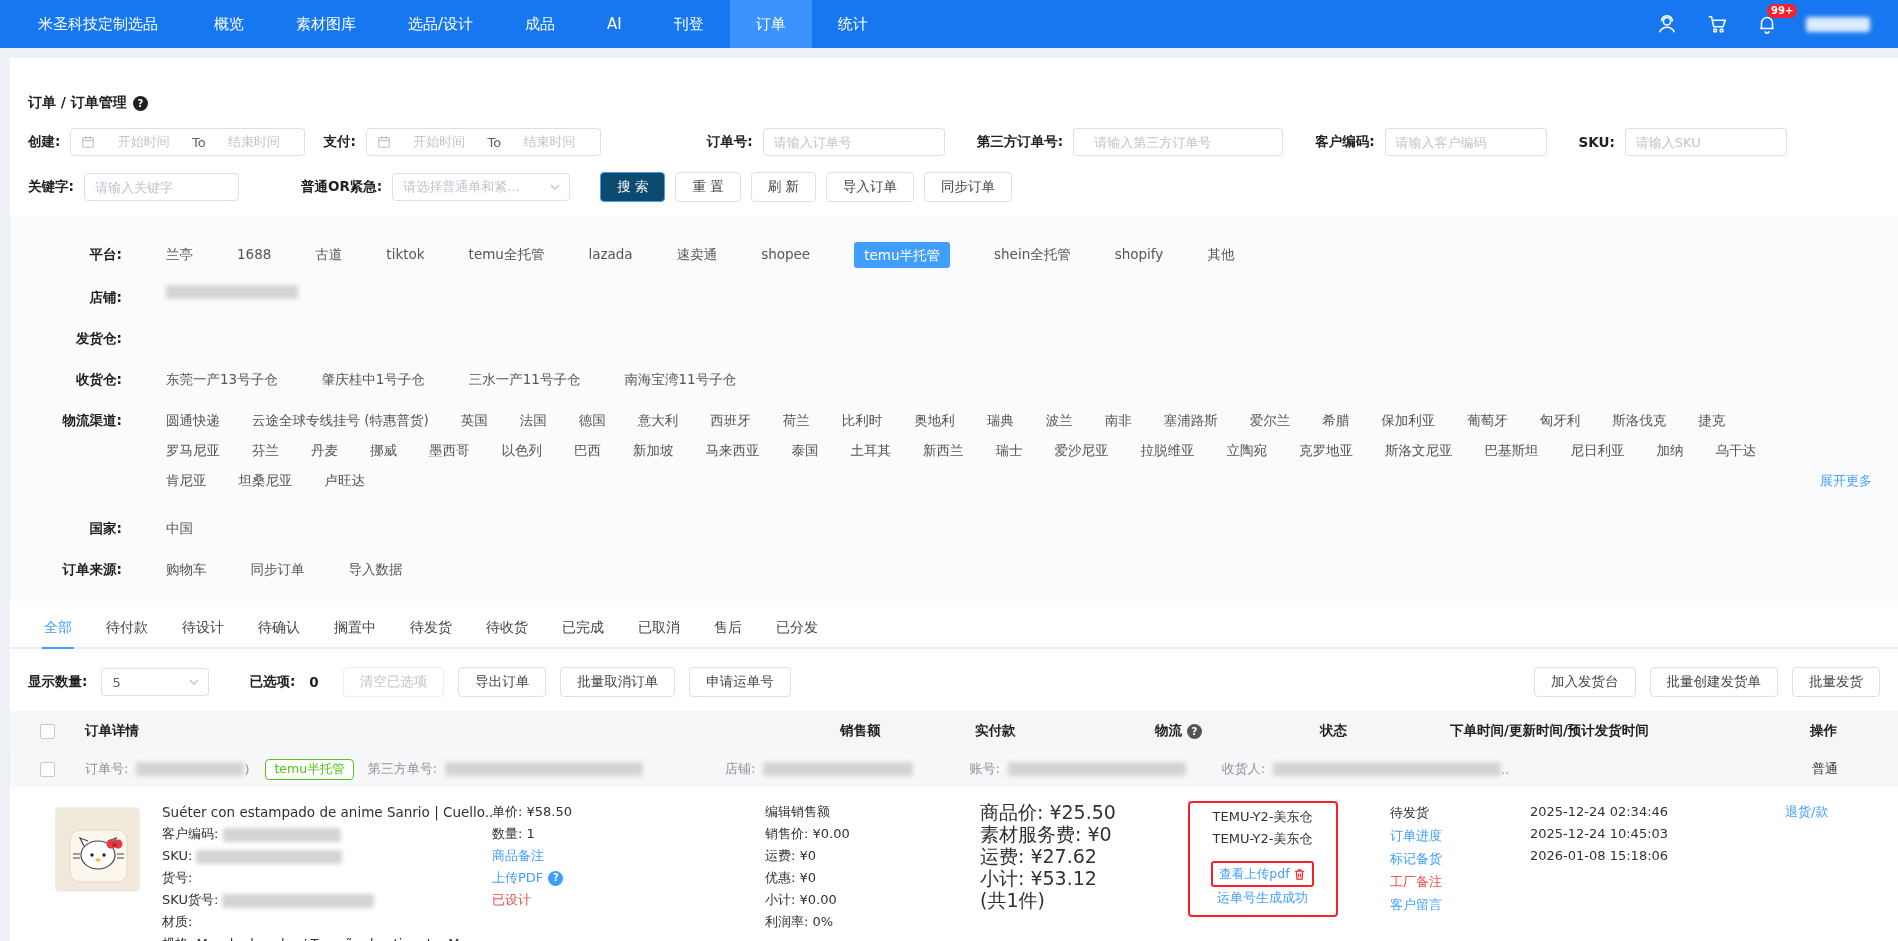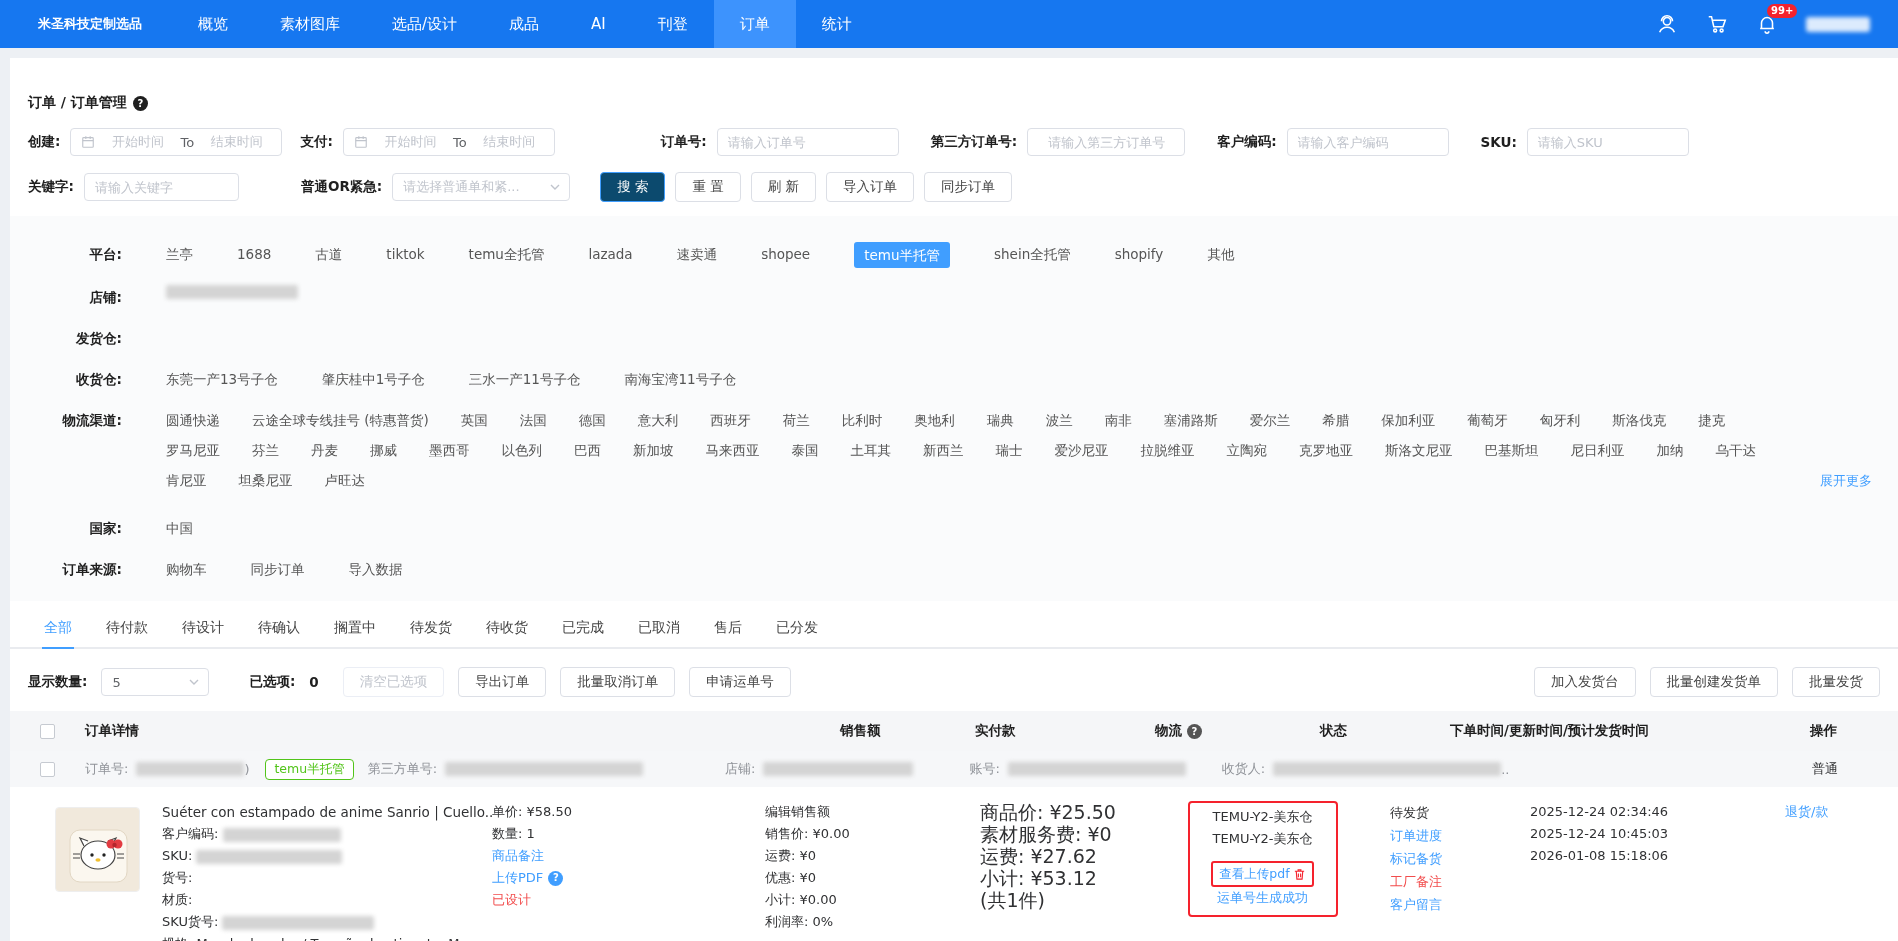--- a/index.html
+++ b/index.html
@@ -2,21 +2,21 @@
 <html><head>
 <meta charset="utf-8">
 <style>
   * { box-sizing: border-box; margin: 0; padding: 0; }
   html,body { background:#e8ecf1; }
   body { font-family:"DejaVu Sans","Liberation Sans",sans-serif; font-size:13px; color:#303133; }
   .page { position:relative; width:1898px; height:941px; background:#edf0f4; overflow:hidden; }
 
   
   .nav { height:48px; background:#1677f0; display:flex; align-items:center; color:#fff; }
-  .brand { font-size:13px; font-weight:bold; padding:0 30px 0 38px; cursor:pointer; }
+  .brand { font-size:15px; font-weight:normal; padding:0 30px 0 38px; cursor:pointer; }
   .nav-items { display:flex; height:48px; align-items:stretch; }
   .nav-item { display:flex; align-items:center; padding:0 26px; font-size:15px; cursor:pointer; }
   .nav-item.active { background:#3d93fd; }
   .nav-right { margin-left:auto; display:flex; align-items:center; gap:28px; padding-right:28px; }
   .nav-ico { width:22px; height:22px; position:relative; cursor:pointer; }
   .nav-ico svg { width:22px; height:22px; }
   .bell-badge { position:absolute; top:-9px; left:11px; background:#f5222d; color:#fff; font-size:10px;
                 line-height:14px; padding:0 4px; border-radius:8px; font-weight:bold; }
   .user-blur { width:64px; height:15px; background:rgba(255,255,255,.85); border-radius:3px; filter:blur(2px); cursor:pointer; }
 
@@ -29,21 +29,21 @@
   .qmark.blue { background:#409eff; }
   .qmark.gray { background:#555; }
 
   
   .frow { display:flex; align-items:center; padding-left:18px; margin-top:16px; gap:10px; }
   .flabel { font-weight:bold; color:#1f1f1f; font-size:13.5px; white-space:nowrap; }
   .inp { height:28px; border:1px solid #dcdfe6; border-radius:4px; font-size:13px; padding:0 10px; color:#606266;
          font-family:inherit; outline:none; background:#fff; }
   .inp::placeholder { color:#c0c4cc; }
   .range { height:28px; border:1px solid #dcdfe6; border-radius:4px; display:flex; align-items:center;
-           gap:8px; padding:0 10px; width:212px; background:#fff; cursor:pointer; }
+           gap:8px; padding:0 10px; width:235px; background:#fff; cursor:pointer; }
   .range .ph { color:#c0c4cc; flex:1; text-align:center; white-space:nowrap; }
   .range .to { color:#606266; }
   .cal-ico svg { width:14px; height:14px; display:block; }
   .select { height:28px; border:1px solid #dcdfe6; border-radius:4px; display:flex; align-items:center;
             justify-content:space-between; padding:0 8px 0 10px; background:#fff; cursor:pointer; }
   .select .ph { color:#c0c4cc; white-space:nowrap; overflow:hidden; }
   .select .val { color:#606266; }
   .chev svg { width:12px; height:12px; display:block; }
   .btn { height:30px; border:1px solid #dcdfe6; border-radius:4px; background:#fff; color:#444;
          font-size:13.5px; padding:0 16px; cursor:pointer; font-family:inherit; white-space:nowrap; }
@@ -182,21 +182,21 @@
               <path d="M2 6.5h12M5.5 1.5v3M10.5 1.5v3"></path>
             </svg>
         </span>
         <span class="ph">开始时间</span>
         <span class="to">To</span>
         <span class="ph">结束时间</span>
       </div>
       <span class="flabel" style="margin-left:96px">订单号:</span>
       <input class="inp" style="width: 182px;" placeholder="请输入订单号">
       <span class="flabel" style="margin-left:22px">第三方订单号:</span>
-      <input class="inp" style="width: 158px; padding-left: 20px;" placeholder="请输入第三方订单号">
+      <input class="inp" style="width: 210px; padding-left: 20px;" placeholder="请输入第三方订单号">
       <span class="flabel" style="margin-left:22px">客户编码:</span>
       <input class="inp" style="width: 162px;" placeholder="请输入客户编码">
       <span class="flabel" style="margin-left:22px">SKU:</span>
       <input class="inp" style="width: 162px;" placeholder="请输入SKU">
     </div>
 
     <div class="frow">
       <span class="flabel">关键字:</span>
       <input class="inp" style="width: 155px;" placeholder="请输入关键字">
       <span class="flabel" style="margin-left:52px">普通OR紧急:</span>
@@ -417,22 +417,22 @@
             <circle cx="62" cy="36" r="4.5" fill="#e23b41"></circle>
             <circle cx="58.5" cy="37" r="2.2" fill="#b3262c"></circle>
         </svg>
       </div>
 
       <div class="info-col">
         <div class="title">Suéter con estampado de anime Sanrio | Cuello...</div>
         <div class="info-line"><span>客户编码:</span> <span class="blur" style="width:118px"></span></div>
         <div class="info-line"><span>SKU:</span> <span class="blur" style="width:146px"></span></div>
         <div class="info-line"><span>货号:</span></div>
+        <div class="info-line"><span>SKU货号:</span> <span class="blur" style="width:152px"></span></div>
         <div class="info-line"><span>材质:</span></div>
-        <div class="info-line"><span>SKU货号:</span> <span class="blur" style="width:152px"></span></div>
         <div class="info-line"><span>规格:</span> <span>Mezcla de color / Tamaño de etiqueta: M</span></div>
       </div>
 
       <div class="price-col">
         <div><span>单价:</span> <span class="dark">¥58.50</span></div>
         <div><span>数量:</span> <span class="dark">1</span></div>
         <div><span class="link">商品备注</span></div>
         <div style="display:flex; align-items:center; gap:5px">
           <span class="link">上传PDF</span>
           <span class="qmark blue">?</span>

